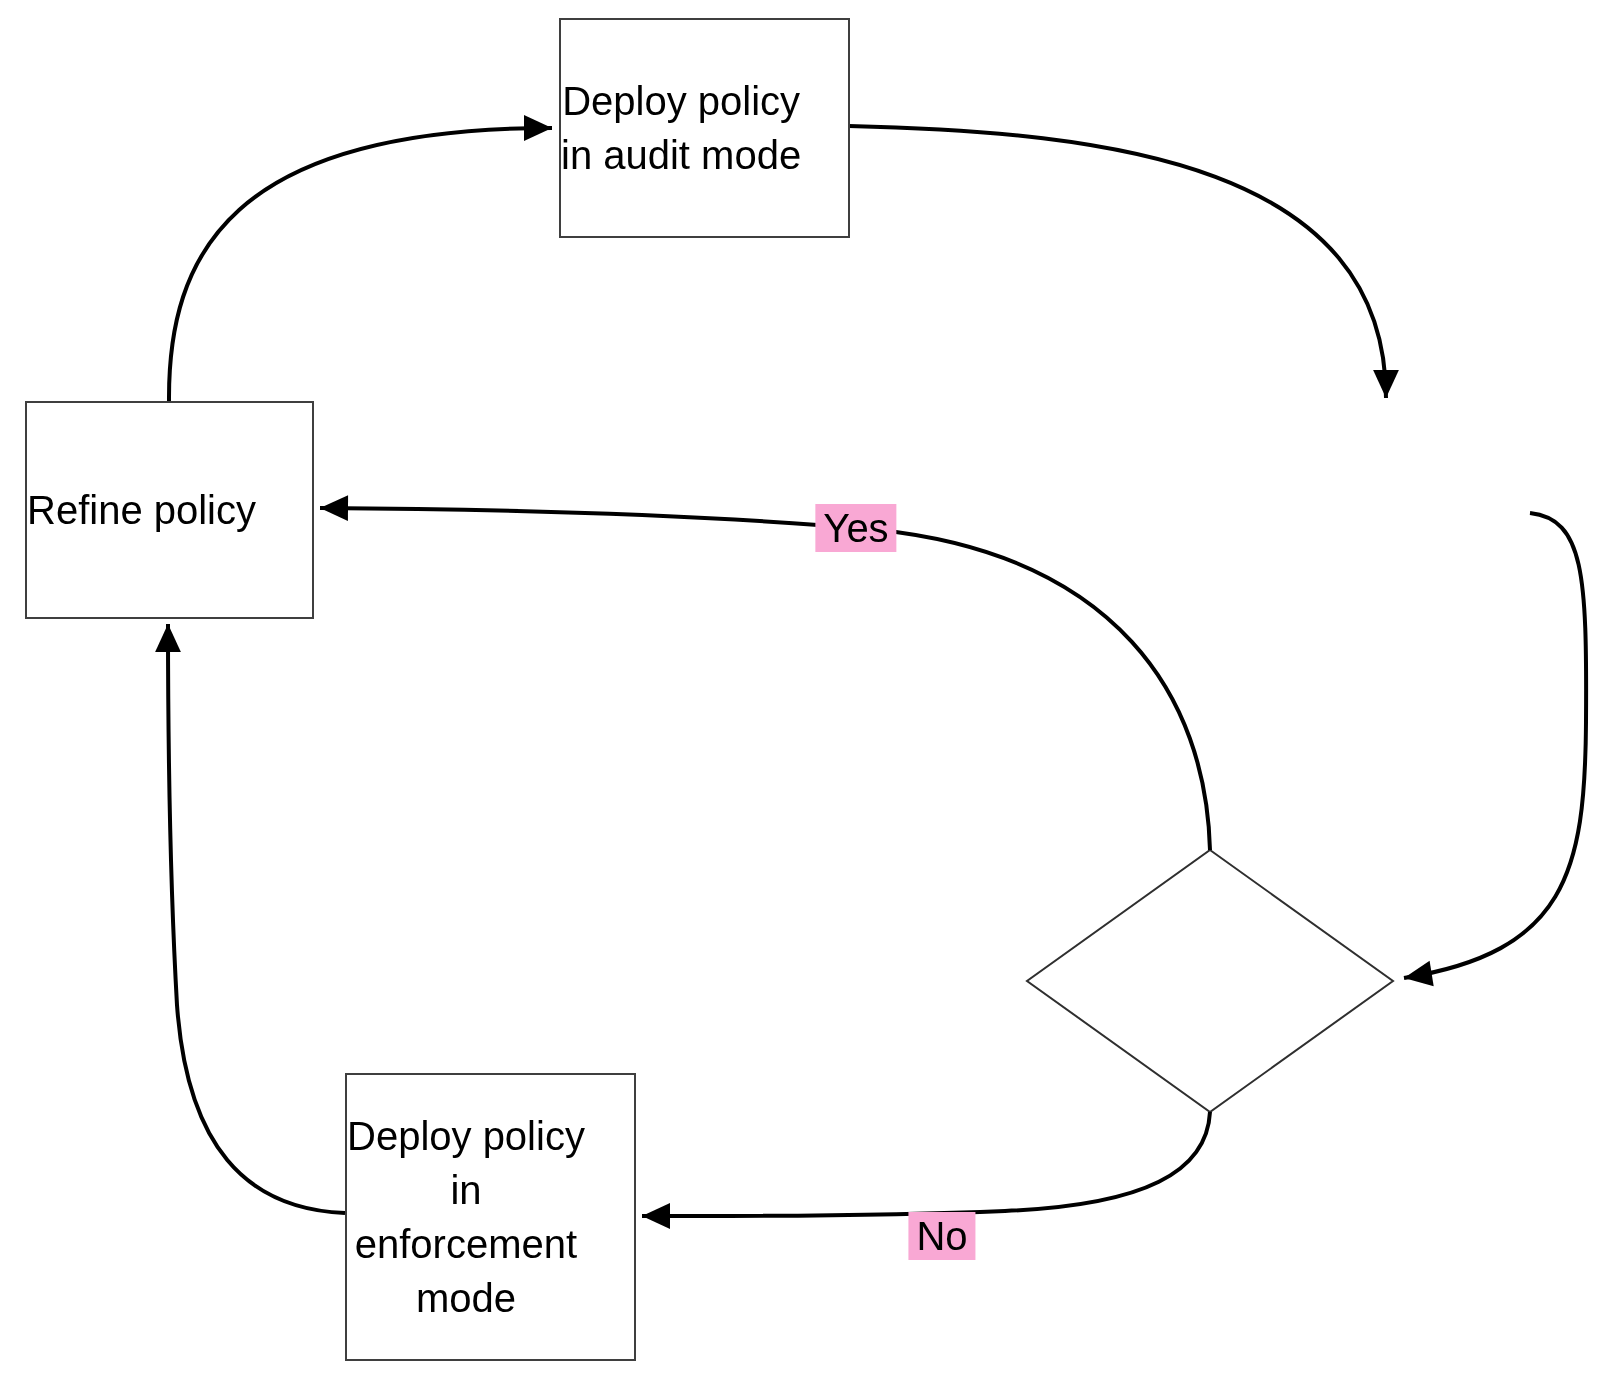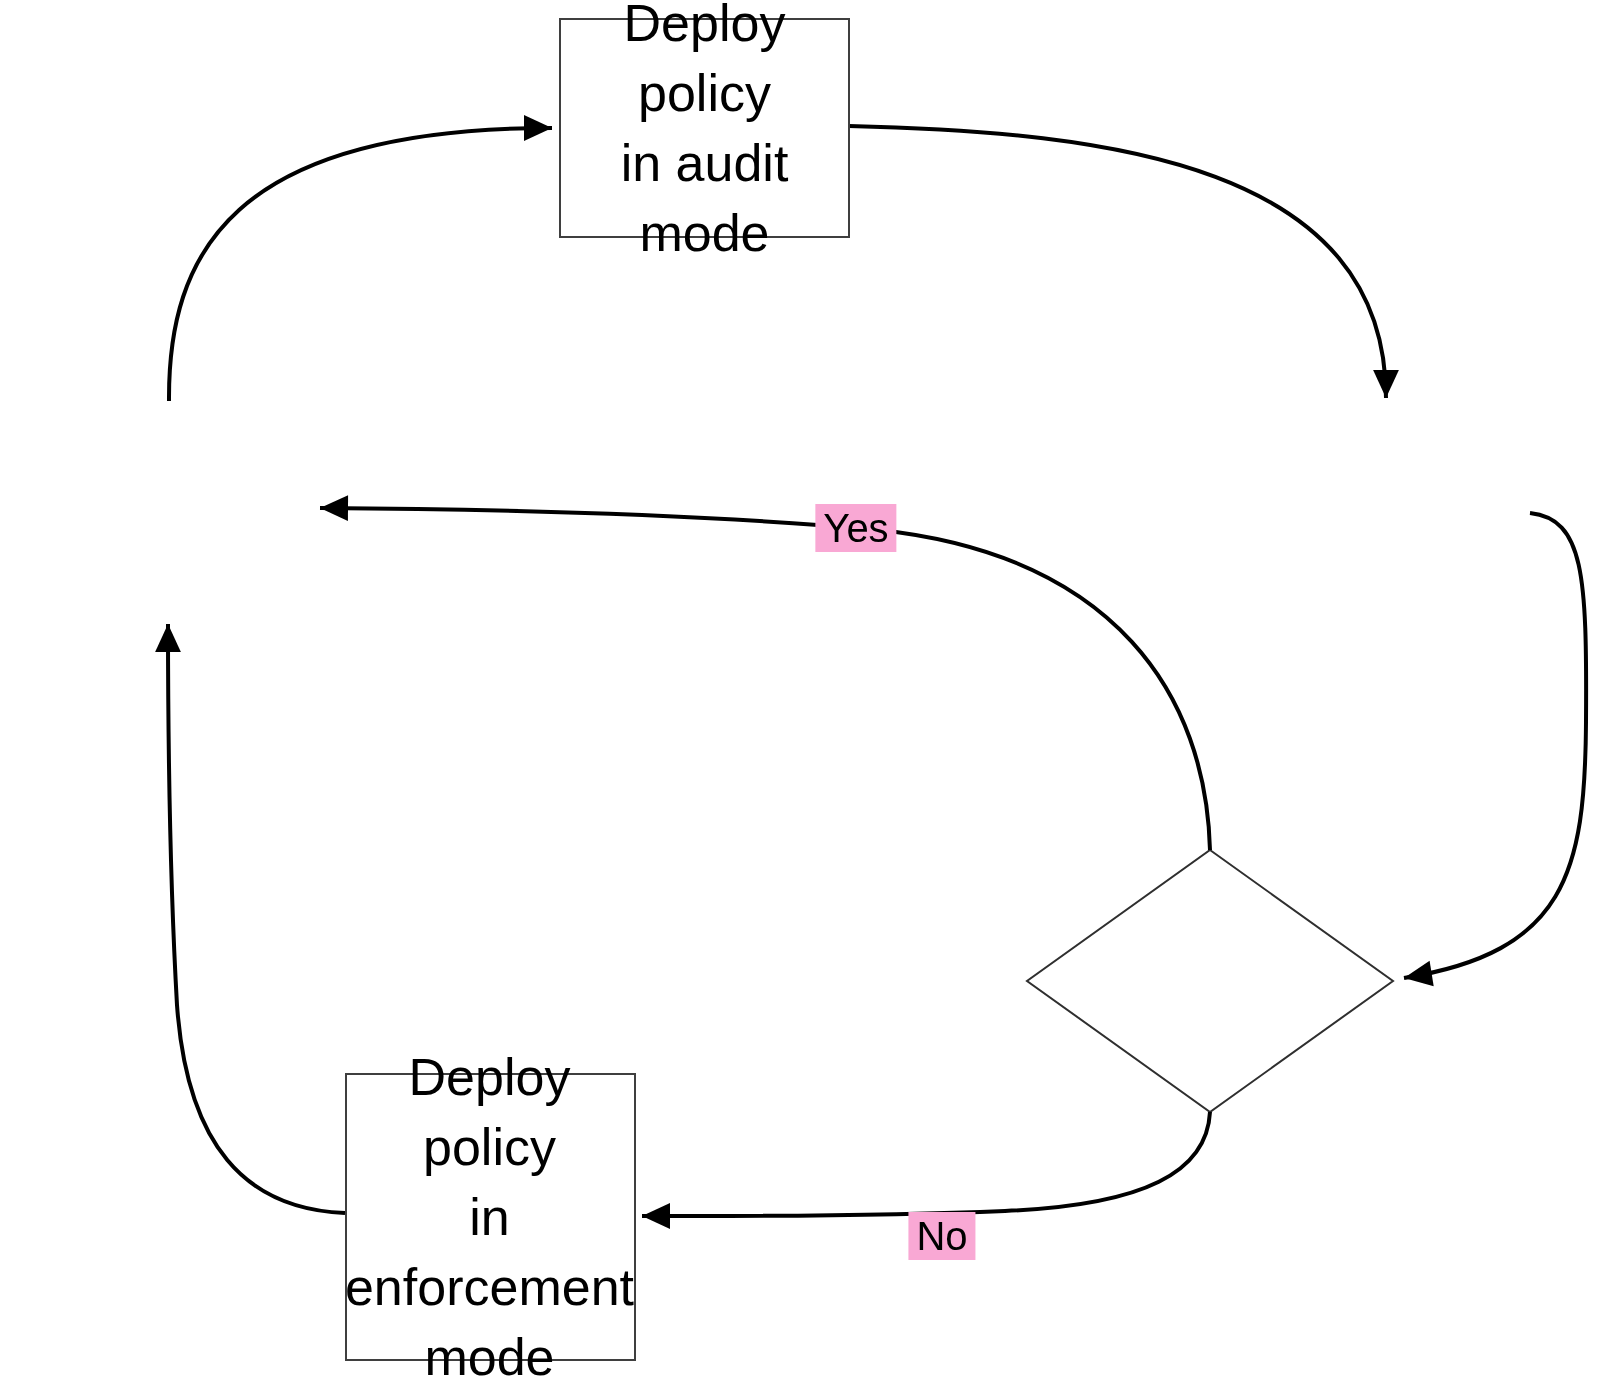--- a/index.html
+++ b/index.html
@@ -23,23 +23,23 @@
     width: 1606px;
     height: 1382px;
   }
   .node {
     position: absolute;
     box-sizing: border-box;
     background: #ffffff;
     border: 2px solid #3f3f3f;
     display: flex;
     align-items: center;
-    justify-content: flex-end;
+    justify-content: flex-start;
     text-align: center;
-    font-size: 52px;
+    font-size: 40px;
     line-height: 1.35;
     white-space: pre-line;
   }
   .node-deploy-audit   { left: 559px; top: 18px;   width: 291px; height: 220px; }
   .node-monitor        { left: 1243px; top: 403px; width: 288px; height: 220px; }
   .node-deploy-enforce { left: 345px; top: 1073px; width: 291px; height: 288px; }
   .node-refine         { left: 25px;  top: 401px;  width: 289px; height: 218px; }
   .diamond-label {
     position: absolute;
     left: 1210px;
@@ -94,19 +94,22 @@
   </div>
 
 
   <div class="node node-deploy-enforce">
     <span>Deploy policy
 in
 enforcement
 mode</span>
   </div>
 
+  <div class="node node-refine">
+    <span>Refine policy</span>
+  </div>
 
 
   <div class="edge-label edge-label-yes">Yes</div>
 
   <div class="edge-label edge-label-no">No</div>
 
 </div>
 
 </body></html>

